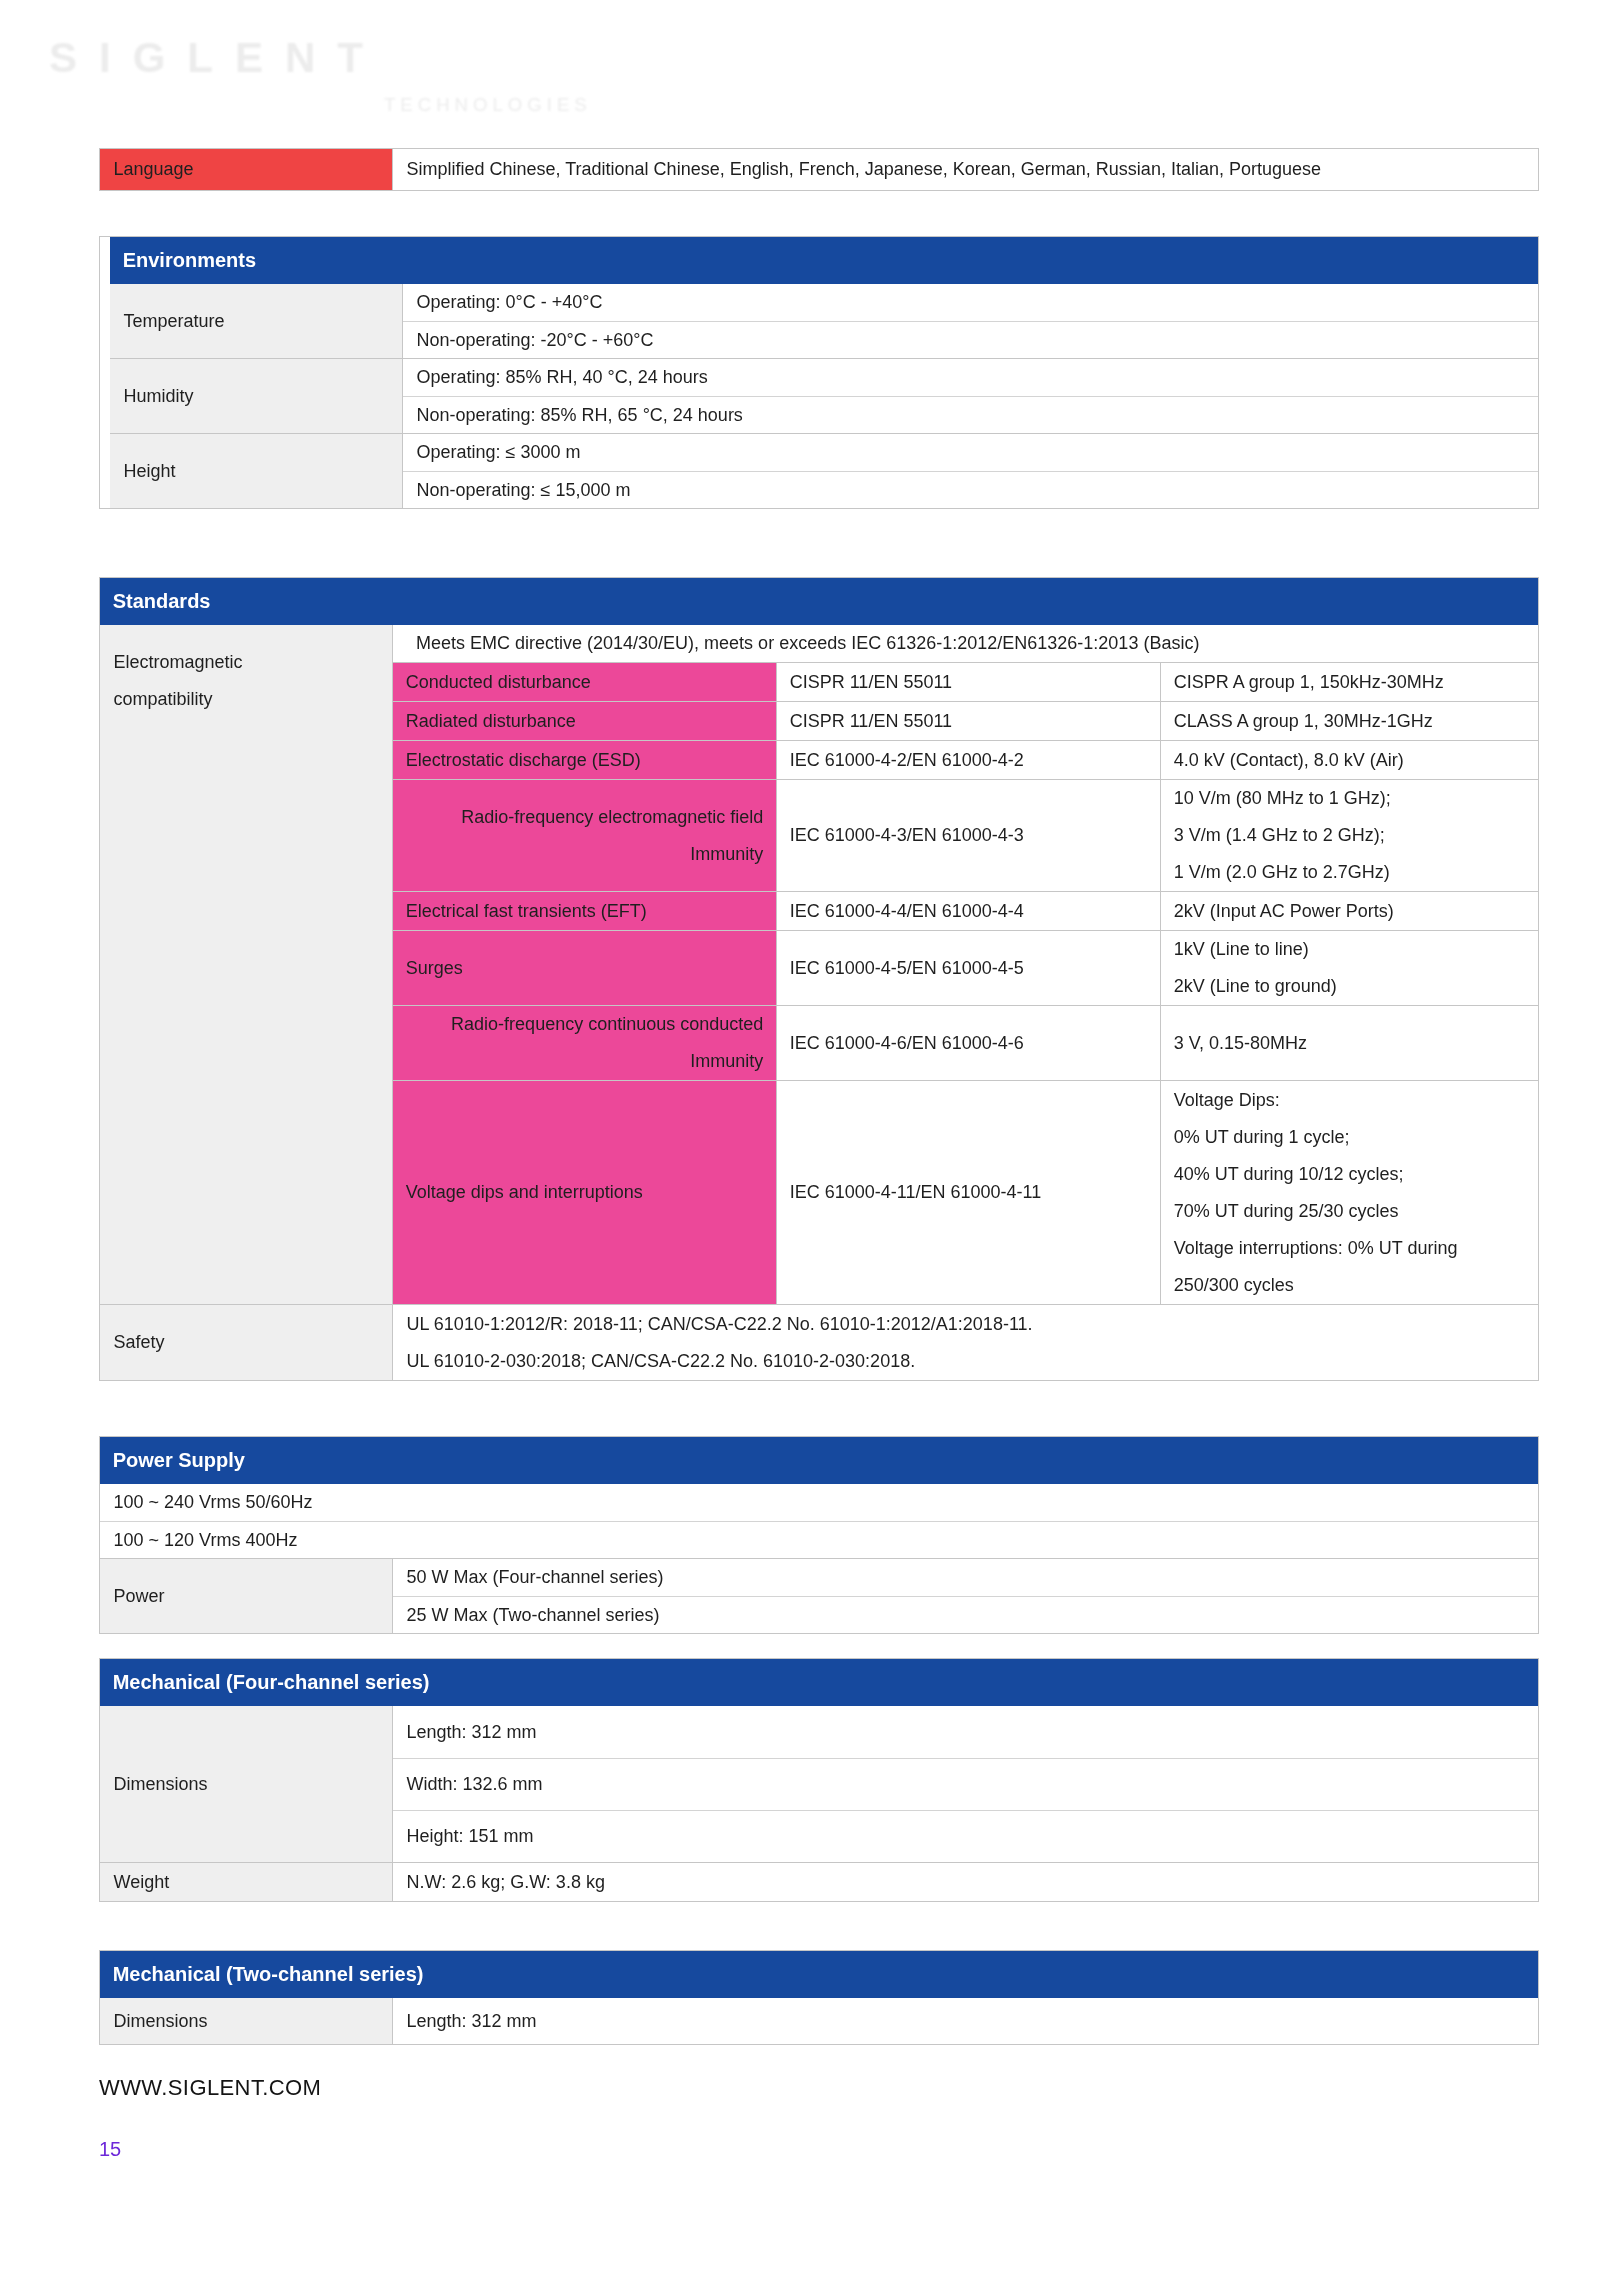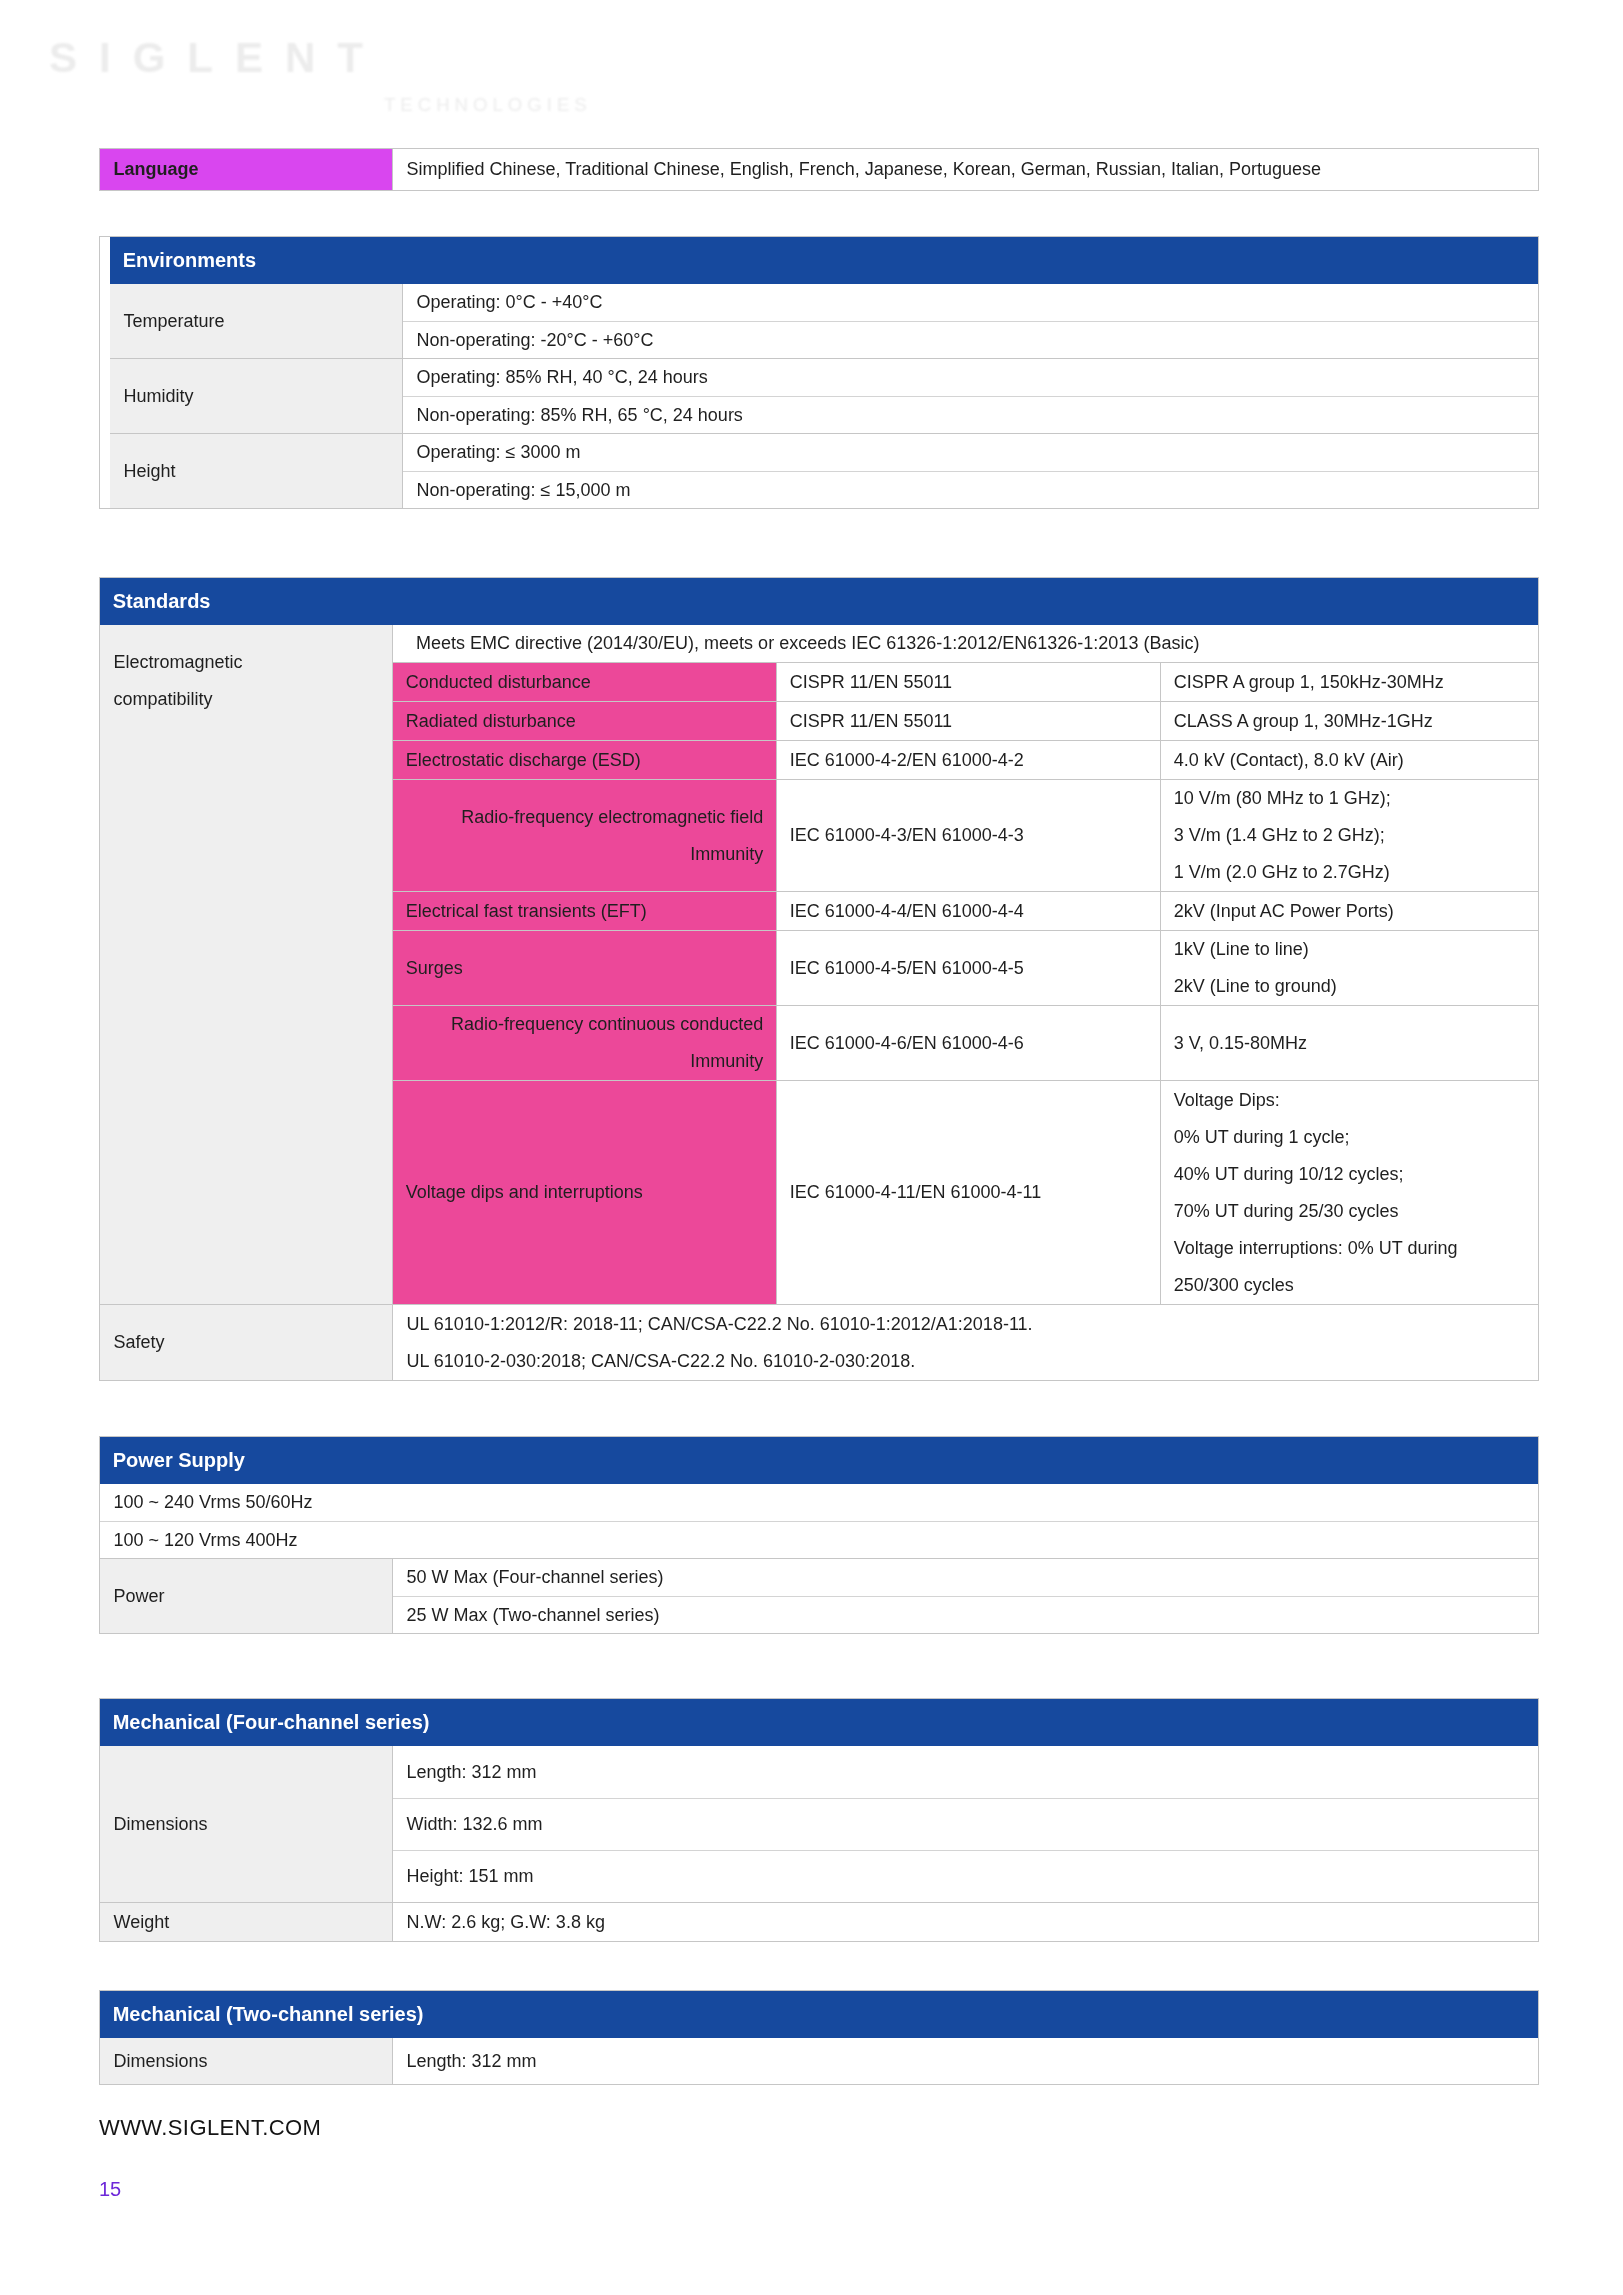--- a/index.html
+++ b/index.html
@@ -38,21 +38,21 @@
   .row { display: flex; border-top: 0.8px solid #c6c6c6; align-items: stretch; }
   .spec-table > .row:first-child { border-top: none; }
   .thead + .row { border-top: none; }
 
   .cell { padding: 0 13.5px; display: flex; align-items: center; }
   .label {
     width: 293px; flex: 0 0 293px;
     background: #efefef;
     border-right: 0.8px solid #c6c6c6;
   }
-  .white-label { background: #d946ef; font-weight: bold; }
+  .white-label { background: #ef4444; }
   .value { flex: 1; }
 
   .stack { flex: 1; display: flex; flex-direction: column; }
   .subrow {
     min-height: 37px; display: flex; align-items: center;
     padding: 0 13.5px; border-top: 0.8px solid #d4d4d4;
   }
   .stack > .subrow:first-child { border-top: none; }
   .tall > .subrow { min-height: 52px; }
   .h48 { min-height: 41px; }
@@ -76,21 +76,21 @@
   .r0, .r1, .r2, .r4 { min-height: 39px; }
   .r3 { min-height: 112px; }
   .r5, .r6 { min-height: 75px; }
   .r7 { min-height: 224px; }
   .safety-val { min-height: 75px; }
 
   
   .mt53  { margin-top: 45px; padding-left: 10px; }
   .mt80  { margin-top: 68px; }
   .mt65  { margin-top: 55px; }
-  .mt55  { margin-top: 64px; }
+  .mt55  { margin-top: 24px; }
   .mt104 { margin-top: 48px; }
 
   .footer-url { margin-top: 30px; font-size: 22px; color: #141414; letter-spacing: 0.4px; }
   .page-number { margin-top: 37px; font-size: 20px; color: #6d28d9; }
 </style>
 </head>
 <body>
 
 <div>
 

